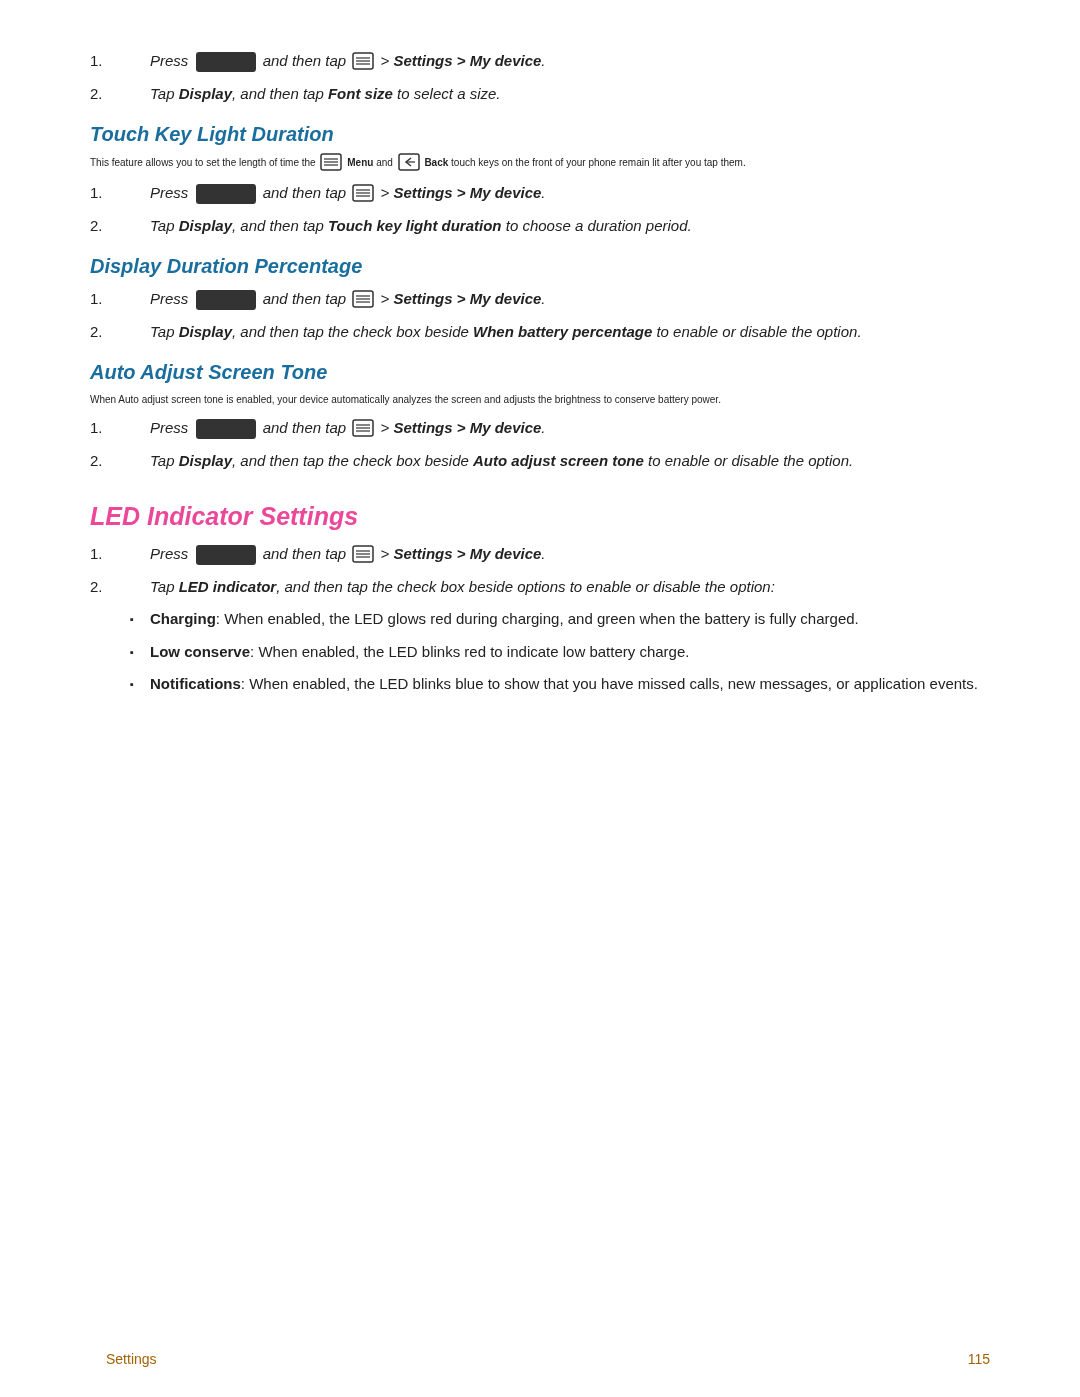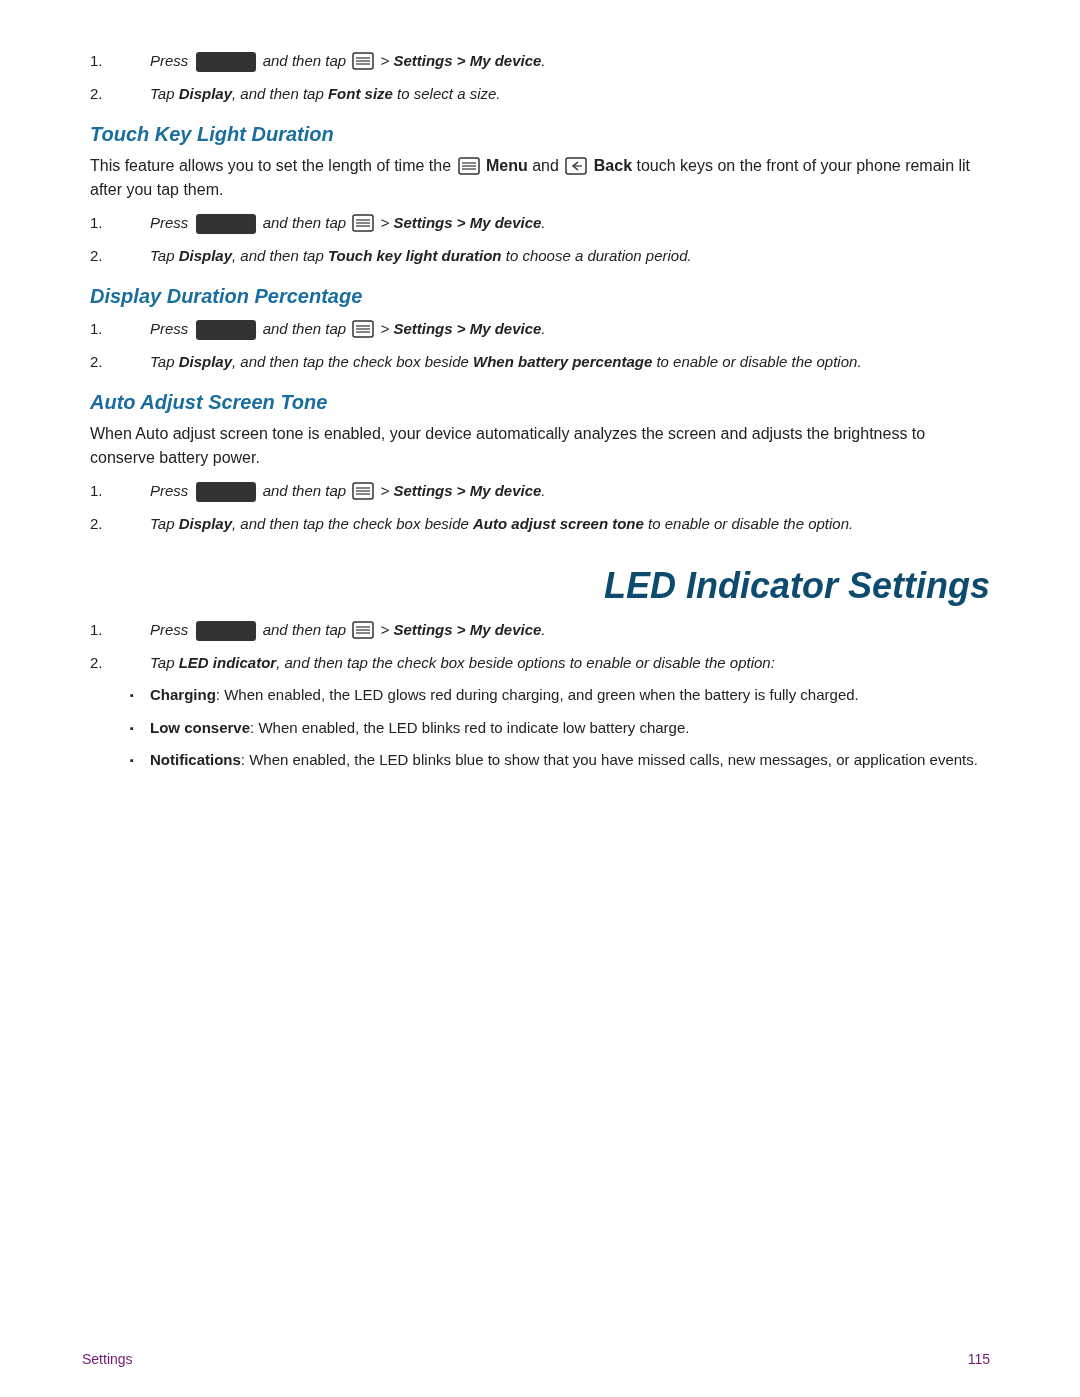--- a/index.html
+++ b/index.html
@@ -23,29 +23,28 @@
       font-style: italic;
       font-size: 20px;
       color: #1a6e9e;
       margin-bottom: 8px;
       margin-top: 18px;
     }
 
     .major-heading {
       font-family: Arial, sans-serif;
       font-style: italic;
-      font-size: 36px;
-      color: #0c4a6e;
+      font-size: 25px;
+      color: #ec4899;
       margin-bottom: 12px;
       margin-top: 30px;
-      text-align: right;
     }
 
     .body-text {
-      font-size: 16px;
+      font-size: 10px;
       color: #222222;
       line-height: 1.5;
       margin-bottom: 10px;
     }
 
     .numbered-list {
       list-style: none;
       margin: 10px 0 10px 0;
       padding: 0;
     }
@@ -134,27 +133,27 @@
     }
 
     .back-icon svg {
       width: 22px;
       height: 18px;
     }
 
     .footer {
       position: absolute;
       bottom: 30px;
-      left: 82px;
+      left: 106px;
       right: 90px;
       display: flex;
       justify-content: space-between;
       align-items: center;
       font-size: 14px;
-      color: #701a75;
+      color: #a16207;
       text-align: center;
     }
   </style>
 </head>
 <body>
 
 <div class="page">
 
   <ol class="numbered-list">
     <li>

